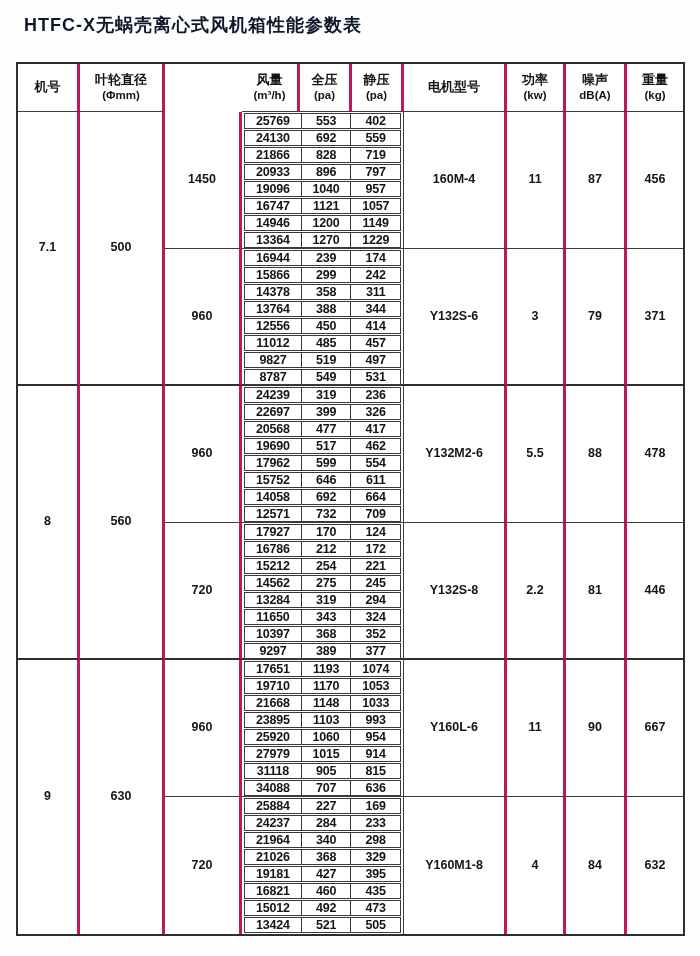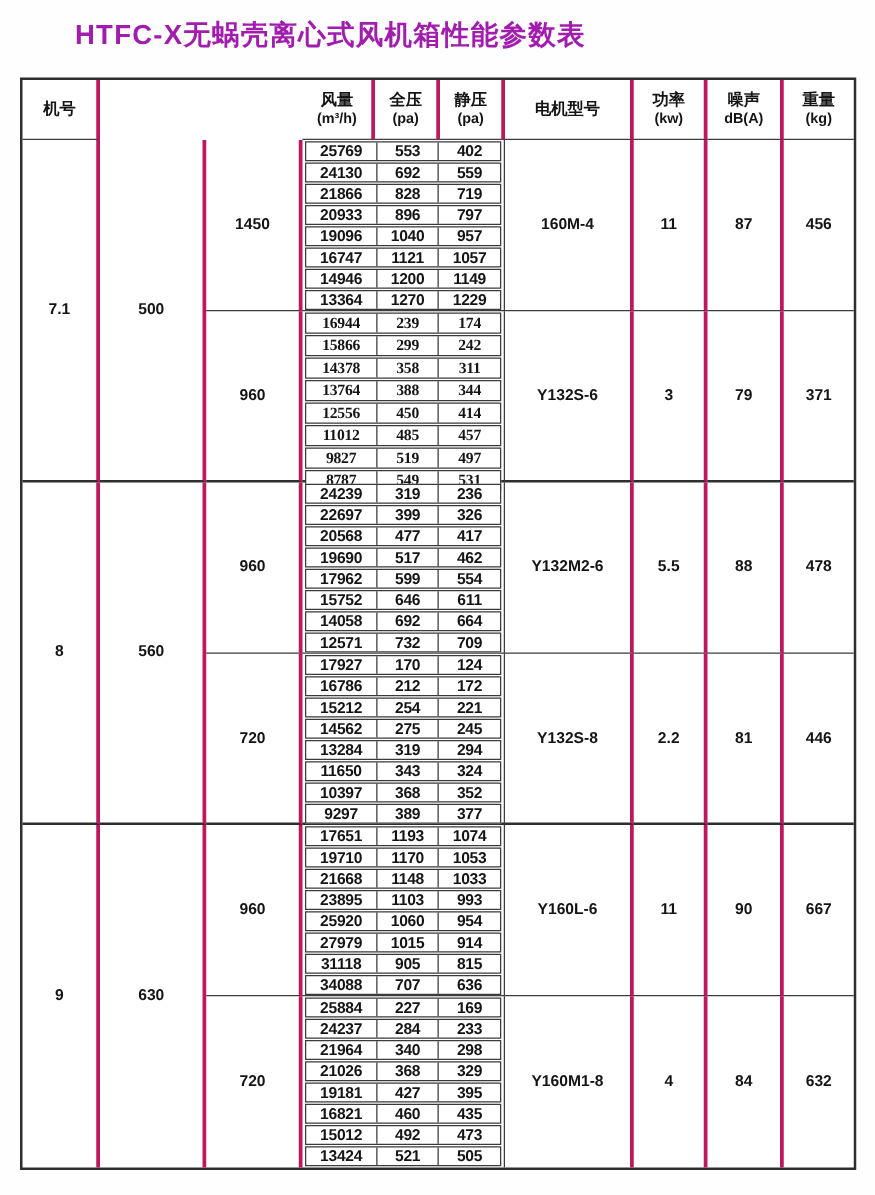--- a/index.html
+++ b/index.html
@@ -4,21 +4,21 @@
 <style>
   * { margin:0; padding:0; box-sizing:border-box; }
   html,body { background:#ffffff; }
   .page {
     position:relative; width:700px; height:956px; background:#fefefe;
     font-family:"Liberation Sans","DejaVu Sans",sans-serif; color:#141414;
     overflow:hidden;
   }
   .doc-title {
     position:absolute; left:24px; top:13px;
-    font-size:22px; font-weight:bold; letter-spacing:1px; color:#a21caf;margin-left:36px;
+    font-size:18px; font-weight:bold; letter-spacing:1px; color:#0f172a;
   }
   .perf-table {
     position:absolute; left:16px; top:62px;
     display:grid;
     grid-template-columns:62px 85px 77px 58px 52px 52px 103px 59px 61px 56px;
     grid-template-rows:48px repeat(6,137px);
     border:2px solid #2e2e2e;
     background:#fff;
   }
   .cell {
@@ -53,20 +53,24 @@
 <body>
 
 <div class="page">
   <div class="doc-title">HTFC-X无蜗壳离心式风机箱性能参数表</div>
 
   <div class="perf-table" id="perf-table">
 
     <div class="cell hdr" style="grid-column:1;grid-row:1">
       <span>机号</span>
     </div>
+    <div class="cell hdr" style="grid-column:2;grid-row:1">
+      <span>叶轮直径</span>
+      <span class="sub">(Φmm)</span>
+    </div>
     <div class="cell hdr" style="grid-column:4;grid-row:1">
       <span>风量</span>
       <span class="sub">(m³/h)</span>
     </div>
     <div class="cell hdr" style="grid-column:5;grid-row:1">
       <span>全压</span>
       <span class="sub">(pa)</span>
     </div>
     <div class="cell hdr" style="grid-column:6;grid-row:1">
       <span>静压</span>
@@ -131,21 +135,21 @@
           <div class="mini-cell c1">13364</div>
           <div class="mini-cell c2">1270</div>
           <div class="mini-cell c3">1229</div>
         </div>
       </div>
       <div class="cell" style="grid-area: 2 / 7;">160M-4</div>
       <div class="cell" style="grid-area: 2 / 8;">11</div>
       <div class="cell" style="grid-area: 2 / 9;">87</div>
       <div class="cell last-col" style="grid-area: 2 / 10;">456</div>
       <div class="cell block-end" style="grid-area: 3 / 3;">960</div>
-      <div class="mini-area block-end" style="grid-area: 3 / 4 / auto / span 3; font-family: Liberation Serif, serif;">
+      <div class="mini-area block-end" style="grid-area: 3 / 4 / auto / span 3;">
         <div class="mini-row">
           <div class="mini-cell c1">16944</div>
           <div class="mini-cell c2">239</div>
           <div class="mini-cell c3">174</div>
         </div>
         <div class="mini-row">
           <div class="mini-cell c1">15866</div>
           <div class="mini-cell c2">299</div>
           <div class="mini-cell c3">242</div>
         </div>

